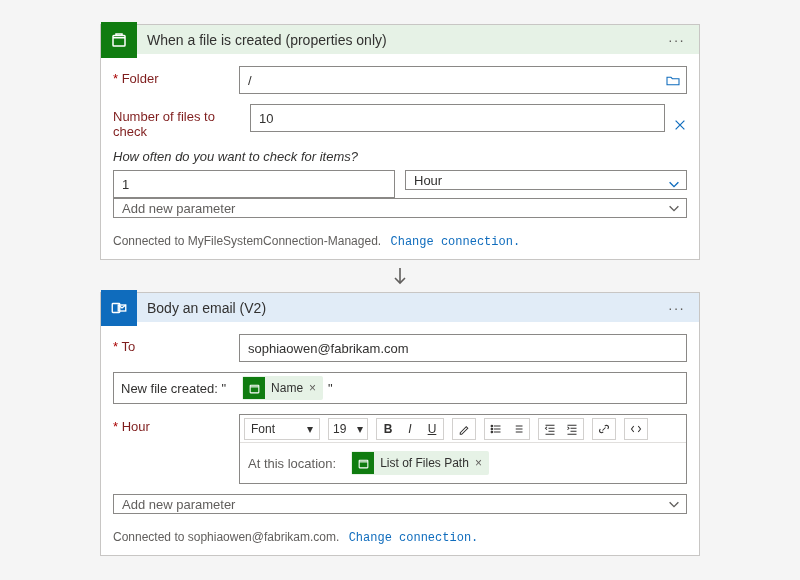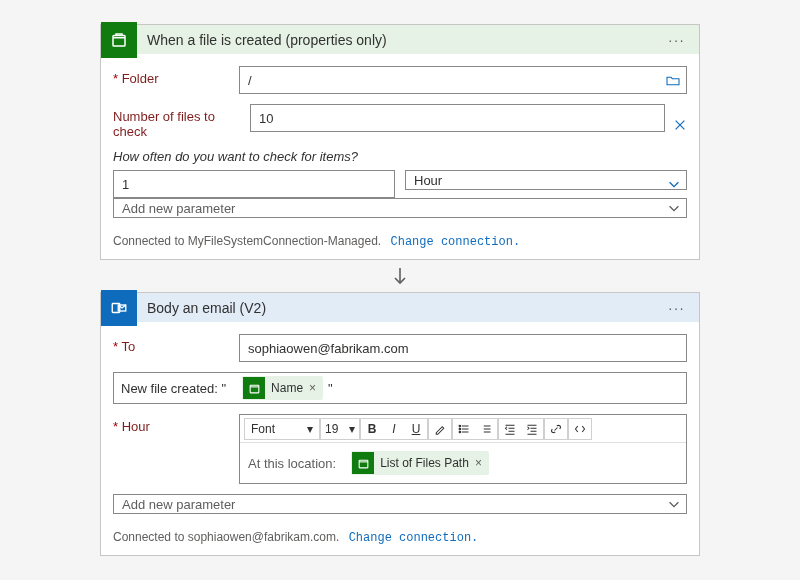--- a/index.html
+++ b/index.html
@@ -124,21 +124,21 @@
   .rte {
     border: 1px solid #8a8886;
     background: #fff;
   }
   .rte-bar {
     display: flex;
     align-items: center;
     height: 28px;
     border-bottom: 1px solid #e1dfdd;
     padding: 0 4px;
-    gap: 0;
+    gap: 8px;
   }
   .rte-bar .grp { display:flex; align-items:center; border:1px solid #d2d0ce; height:22px; }
   .rte-bar .btn {
     min-width: 22px; height: 22px;
     display: flex; align-items: center; justify-content: center;
     cursor: pointer;
     font-size: 12px;
     color: #323130;
     padding: 0 4px;
   }

